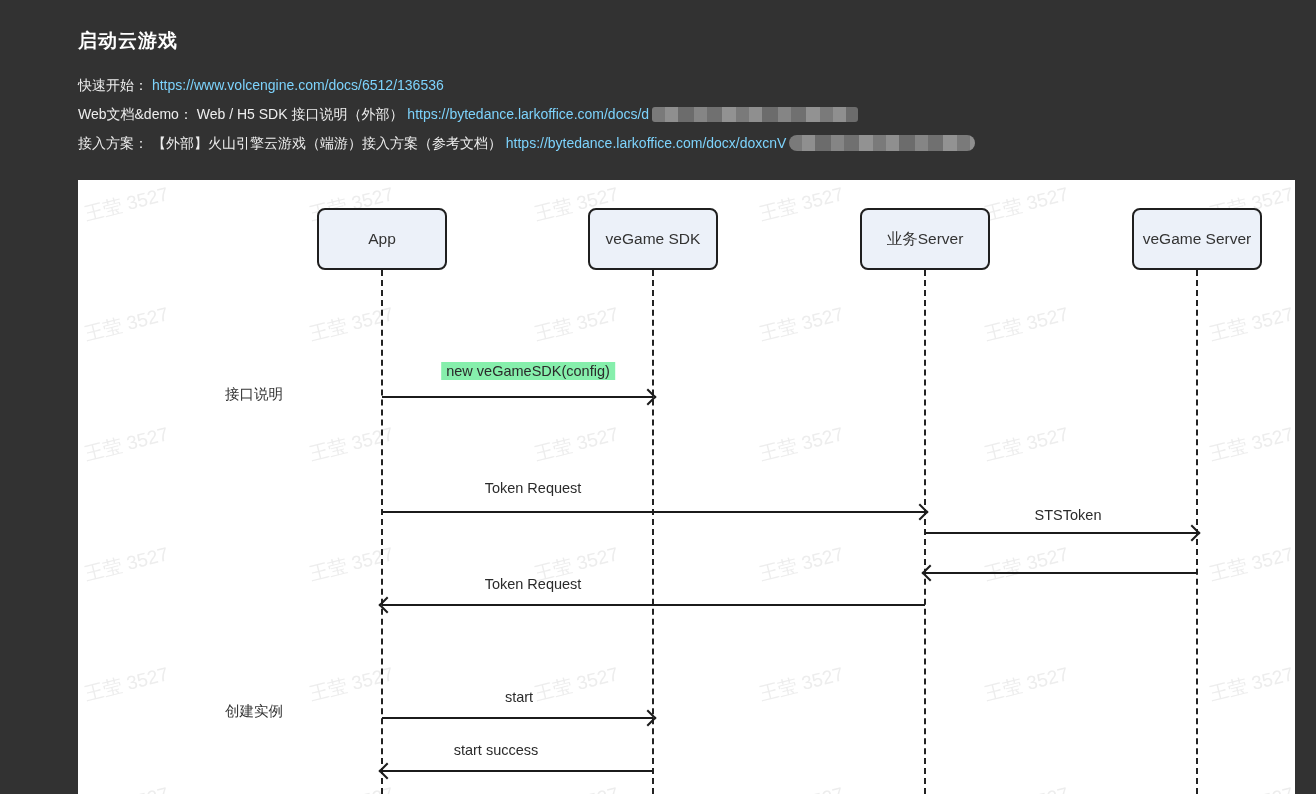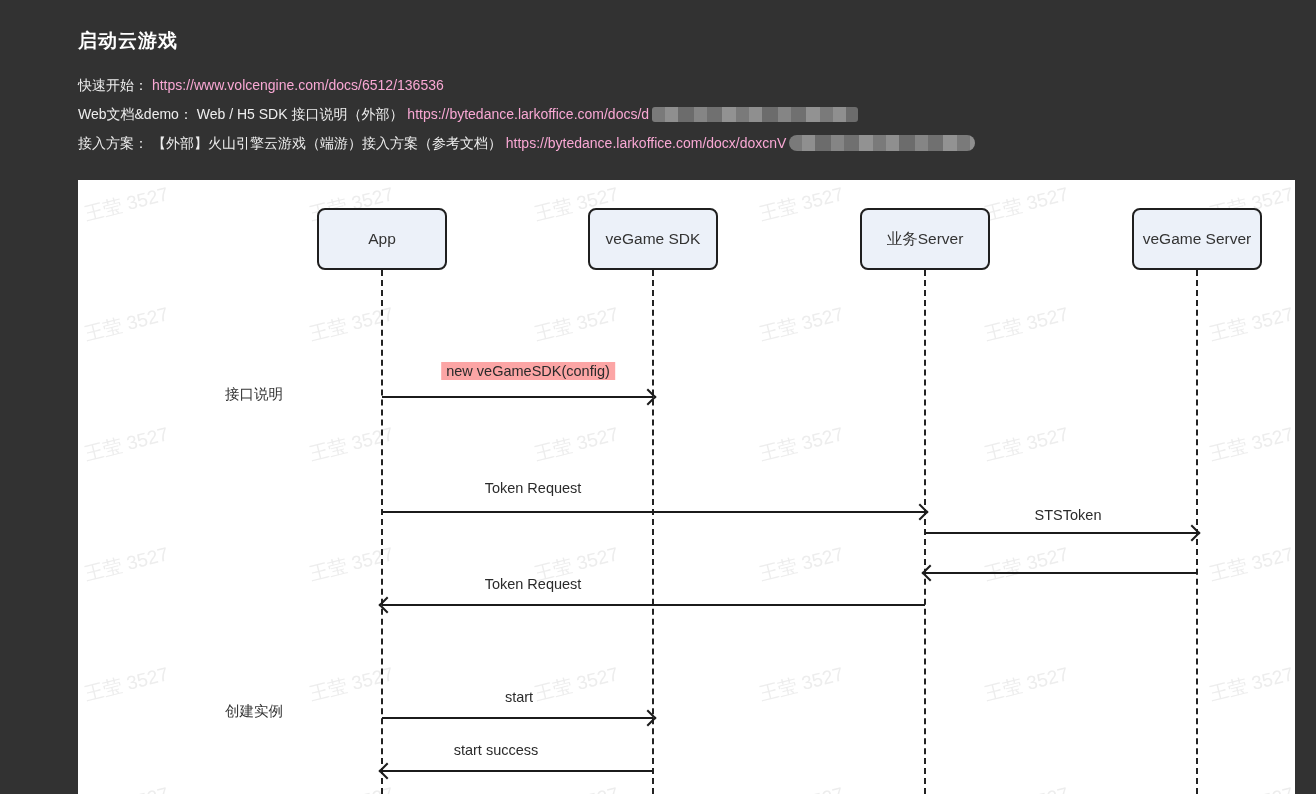--- a/index.html
+++ b/index.html
@@ -10,21 +10,21 @@
   }
   .page-title{
     position:absolute;left:78px;top:28px;margin:0;
     color:#ffffff;font-size:19px;font-weight:bold;letter-spacing:1px;
   }
   .info-line{
     position:absolute;left:78px;height:18px;
     color:#eeeeee;font-size:14px;white-space:nowrap;
   }
   .info-line .lbl{color:#eeeeee;}
-  .info-line .url{color:#f9a8d4;text-decoration:none;margin-top:20px;}
+  .info-line .url{color:#7dd3fc;text-decoration:none;margin-top:20px;}
   .mosaic{
     display:inline-block;height:15px;vertical-align:-3px;margin-left:3px;
     background:repeating-linear-gradient(90deg,
       #7a7a7a 0 13px,#8f8f8f 13px 26px,#6c6c6c 26px 42px,
       #858585 42px 55px,#707070 55px 70px,#929292 70px 84px);
     border-radius:3px;
   }
   .mosaic.m2{width:206px;}
   .mosaic.m3{width:186px;height:16px;border-radius:8px;}
 
@@ -64,21 +64,21 @@
   .msg-line.chev-l::before{
     content:"";position:absolute;left:-1px;top:50%;
     width:10px;height:10px;
     border-top:2.5px solid #1b1b1b;border-left:2.5px solid #1b1b1b;
     transform:translateY(-50%) rotate(-45deg);
   }
   .msg-label{
     position:absolute;transform:translateX(-50%);
     font-size:14.5px;color:#2b2b2b;white-space:nowrap;
   }
-  .msg-label.hl{background:#fca5a5;padding:1px 5px;}
+  .msg-label.hl{background:#86efac;padding:1px 5px;}
   .phase-label{
     position:absolute;font-size:14.5px;color:#333333;white-space:nowrap;
   }
 </style>
 </head>
 <body>
 
 <h1 class="page-title">启动云游戏</h1>
 
 <div class="info-line" style="top:77px;">

